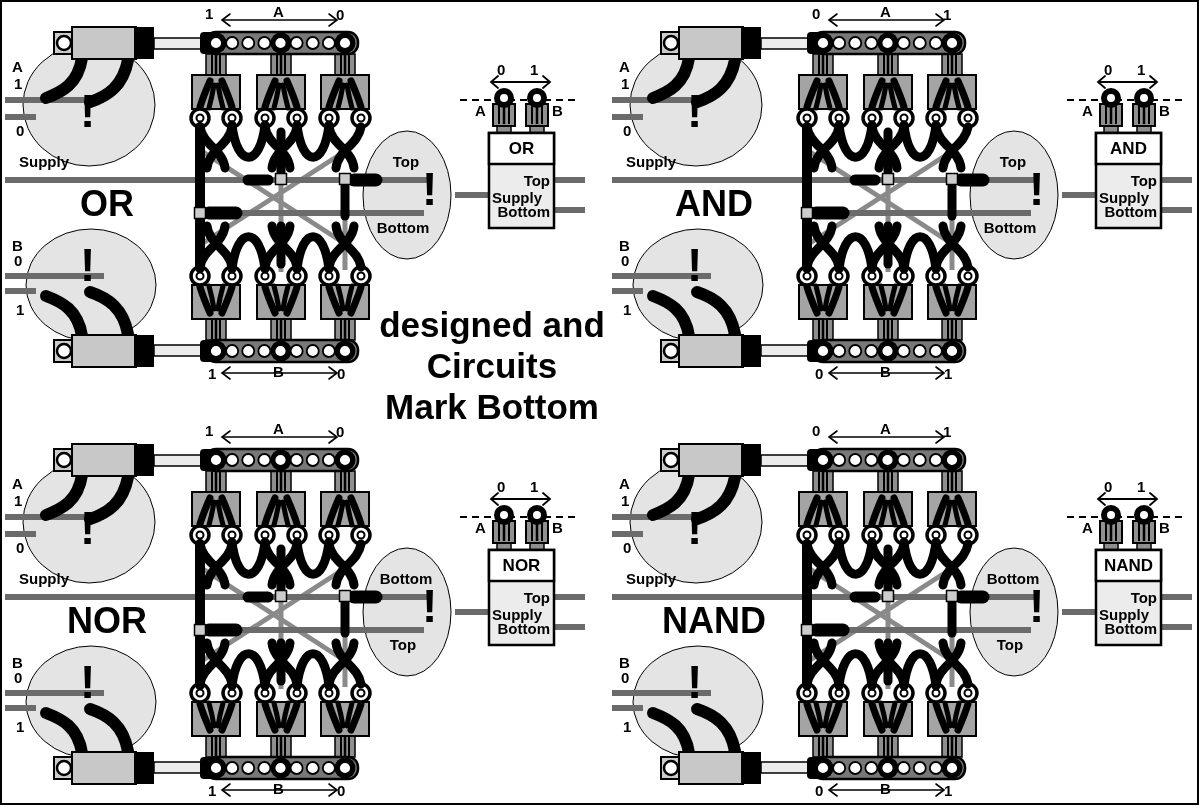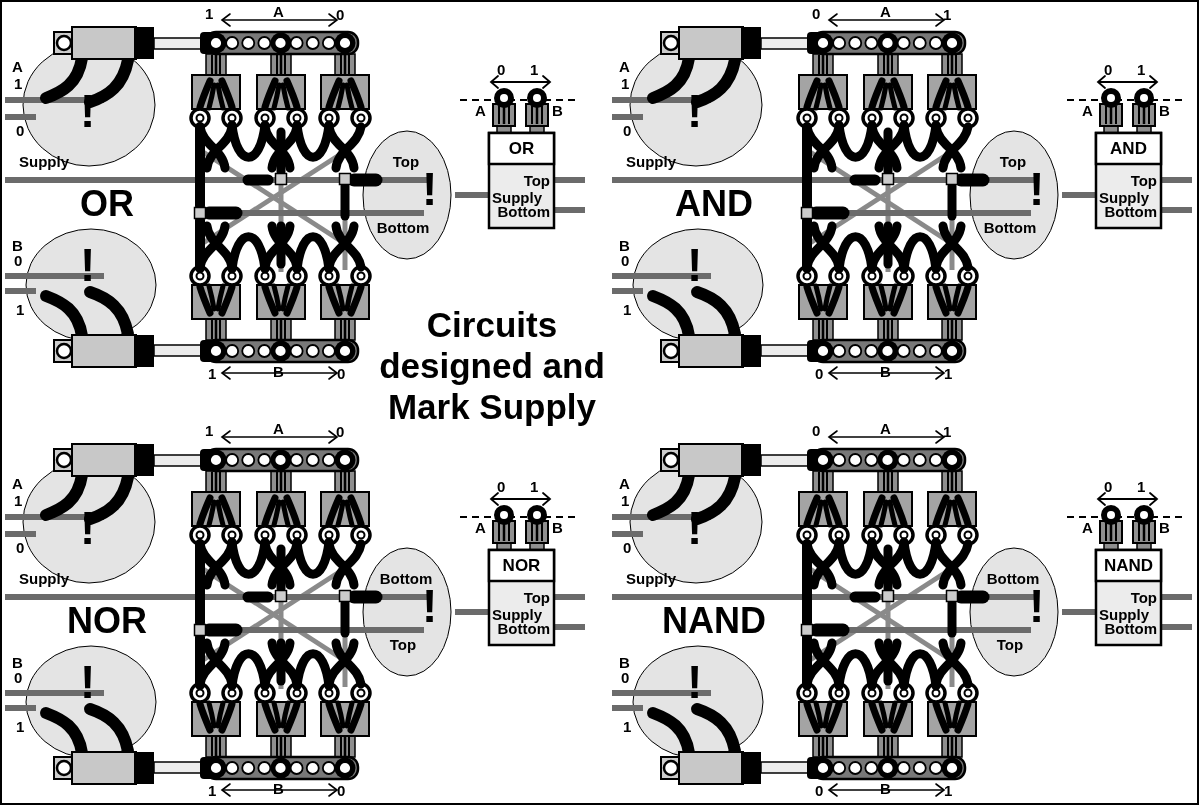--- a/index.html
+++ b/index.html
@@ -919,18 +919,18 @@
     <div class="lab sy-1">1</div>
     <div class="lab sy-a">A</div>
     <div class="lab sy-b">B</div>
     <div class="lab sy-name">NAND</div>
     <div class="lab sy-top">Top</div>
     <div class="lab sy-sup">Supply</div>
     <div class="lab sy-bot">Bottom</div>
   </div>
 
   <div class="caption">
+    <div>designed and</div>
     <div>Circuits</div>
-    <div>designed and</div>
-    <div>Mark Supply</div>
+    <div>Mark Bottom</div>
   </div>
 
 </div>
 
 </body></html>

